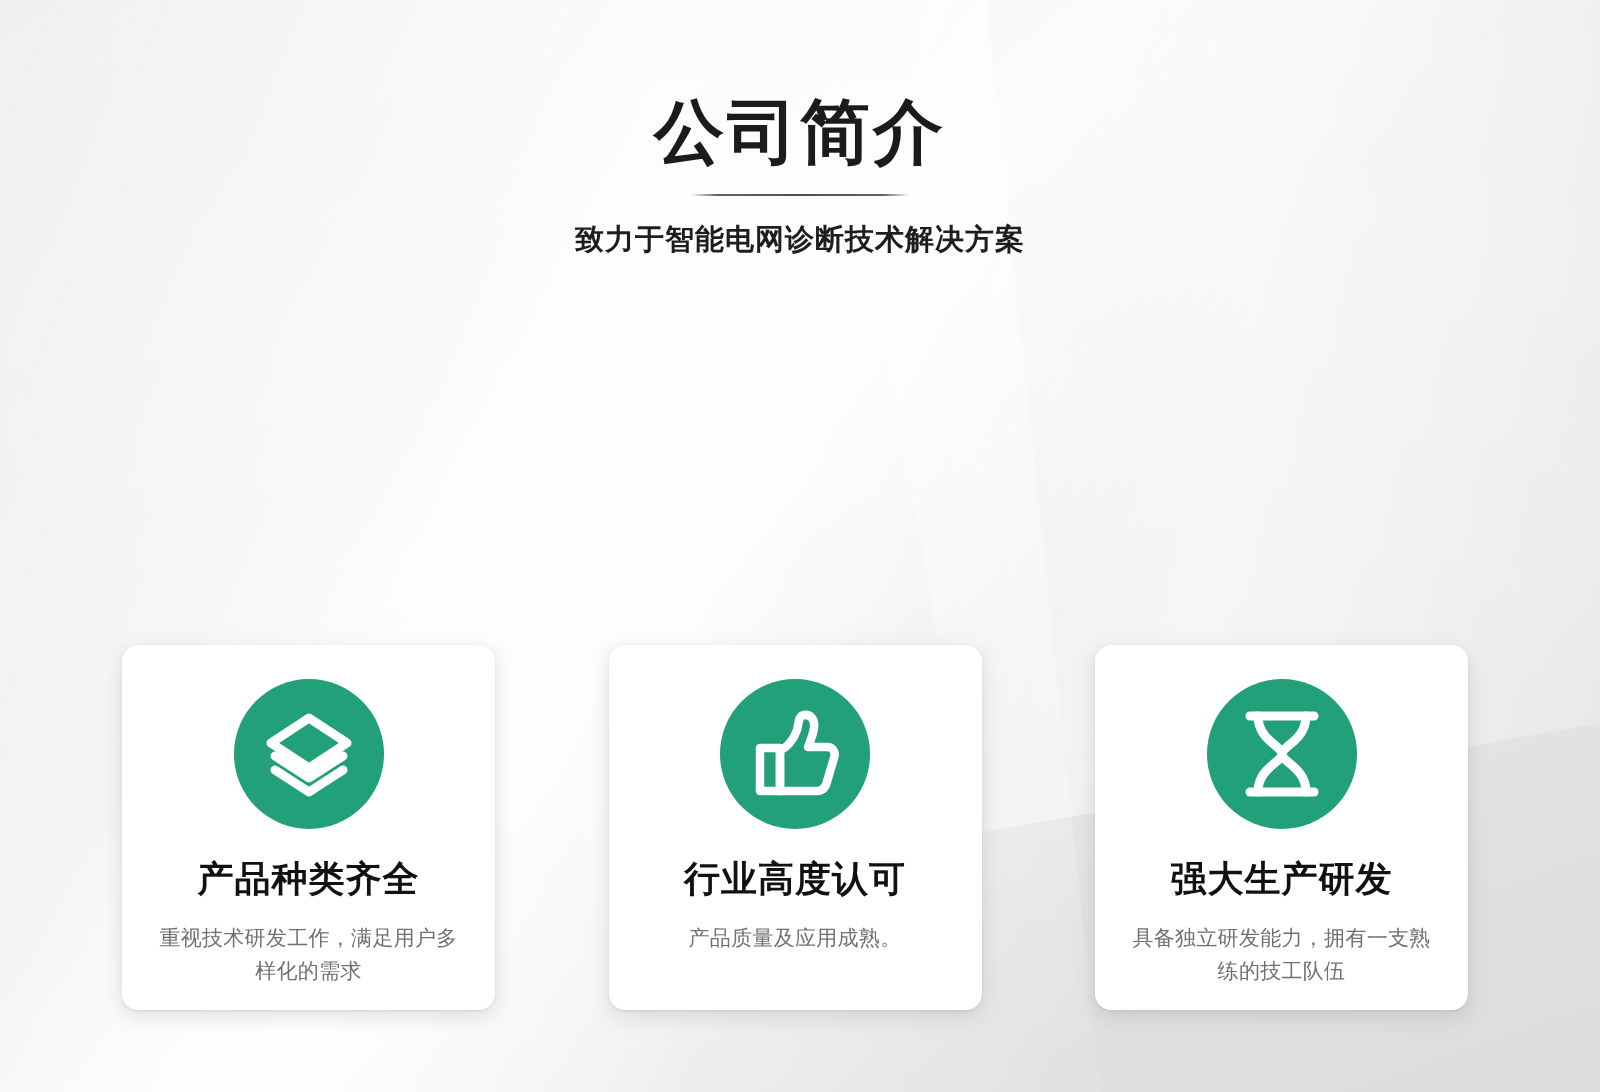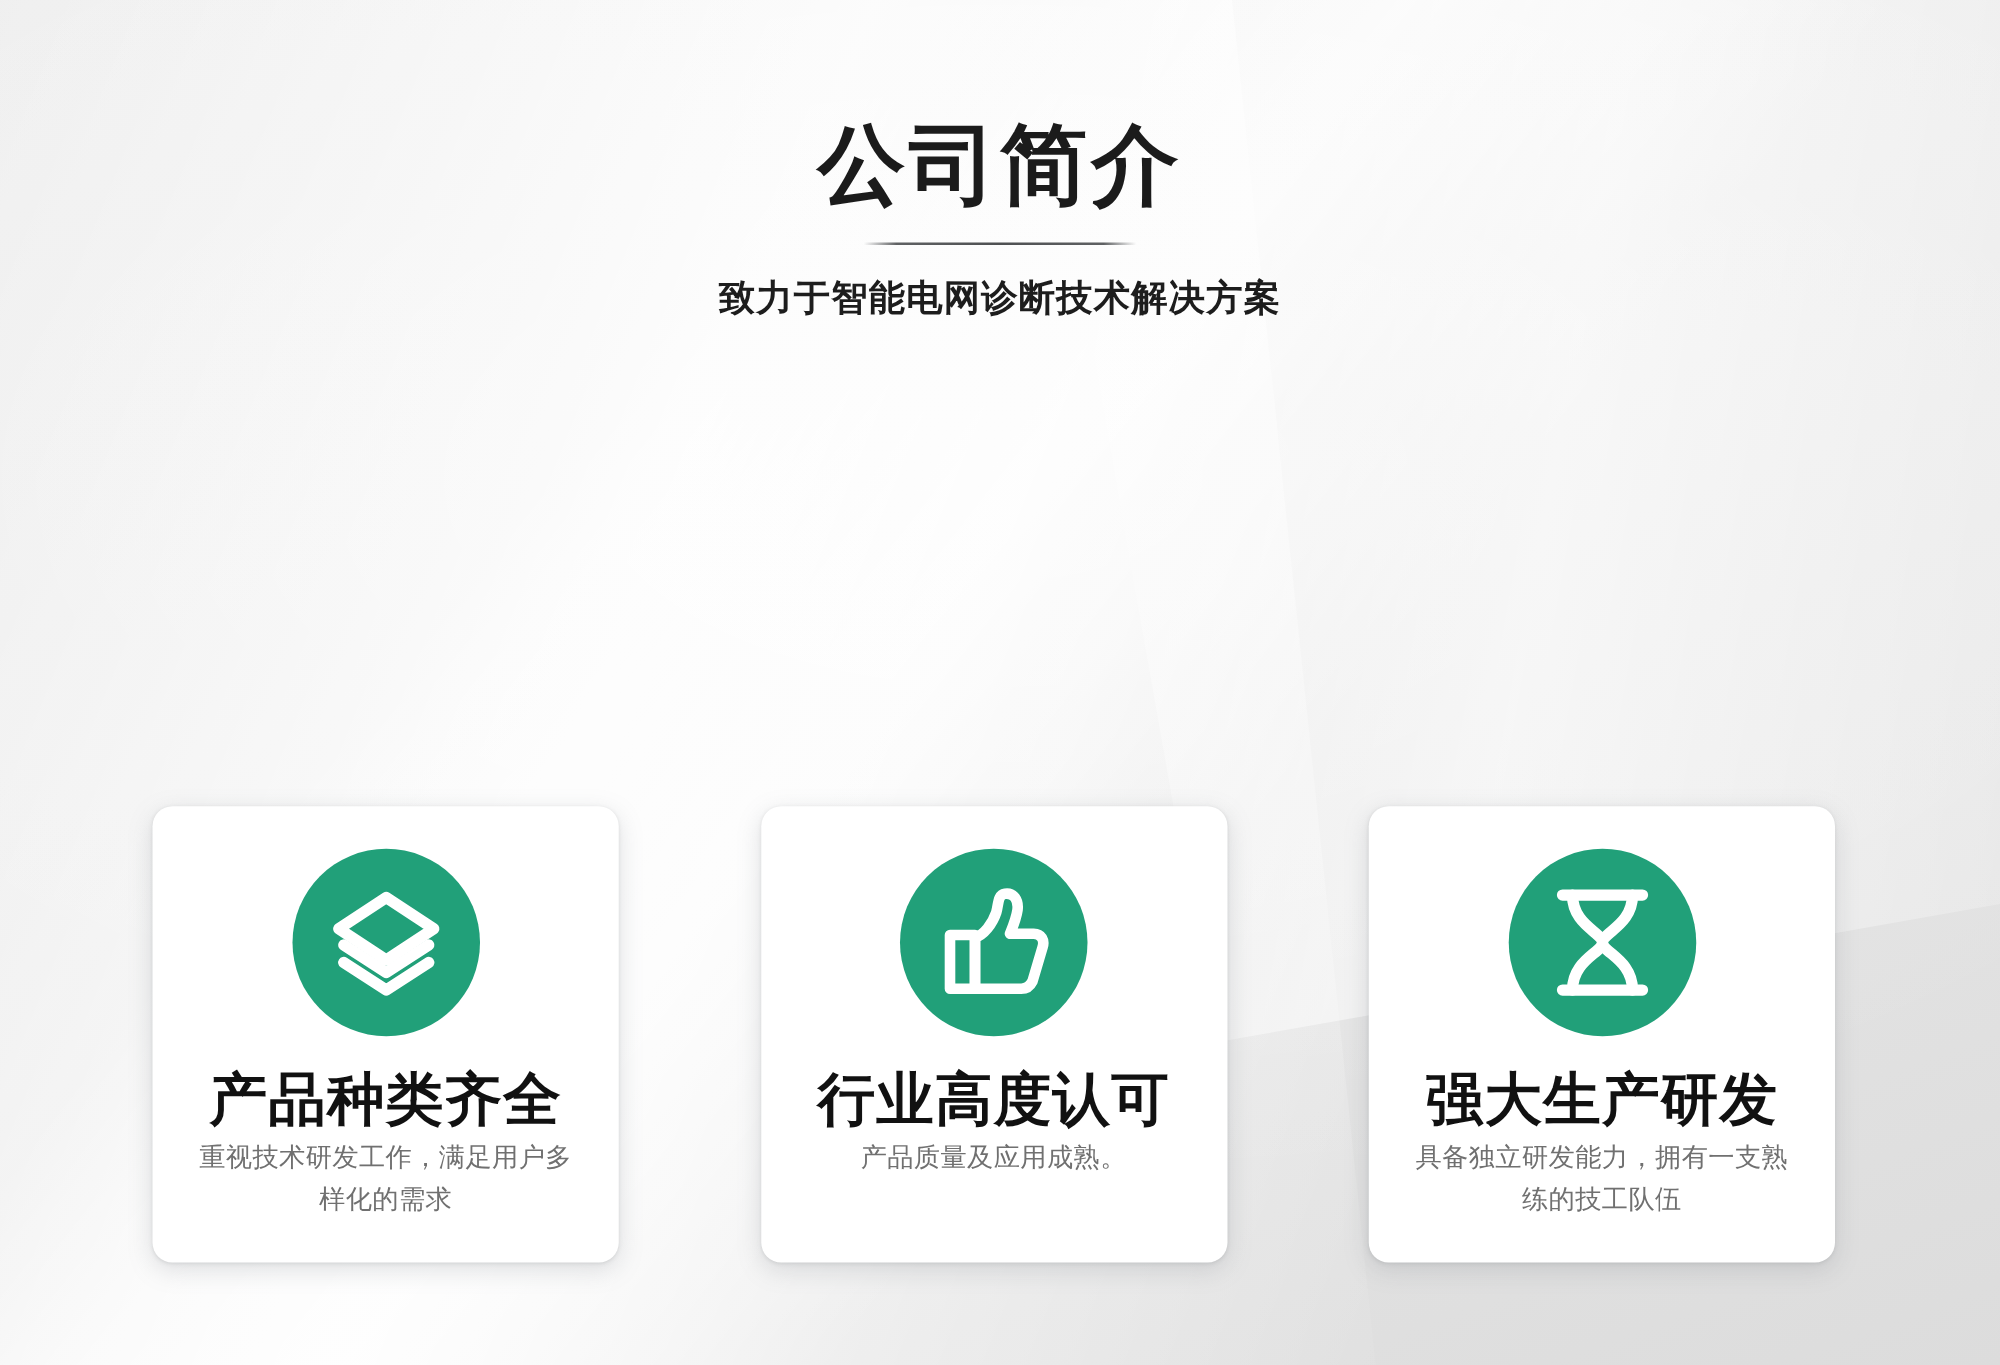--- a/index.html
+++ b/index.html
@@ -144,29 +144,29 @@
     display: flex;
     align-items: center;
     justify-content: center;
     flex: none;
   }
   .card-icon-circle svg {
     display: block;
   }
   .card-title {
     margin-top: 30px;
-    font-size: 46px;
+    font-size: 36px;
     line-height: 40px;
     font-weight: bold;
     color: #111111;
     letter-spacing: 1px;
     text-align: center;
   }
   .card-desc {
-    margin-top: 11px;
+    margin-top: 22px;
     font-size: 21px;
     line-height: 33px;
     color: #707070;
     text-align: center;
     width: 300px;
     letter-spacing: 0.3px;
   }
 </style>
 </head>
 <body>

